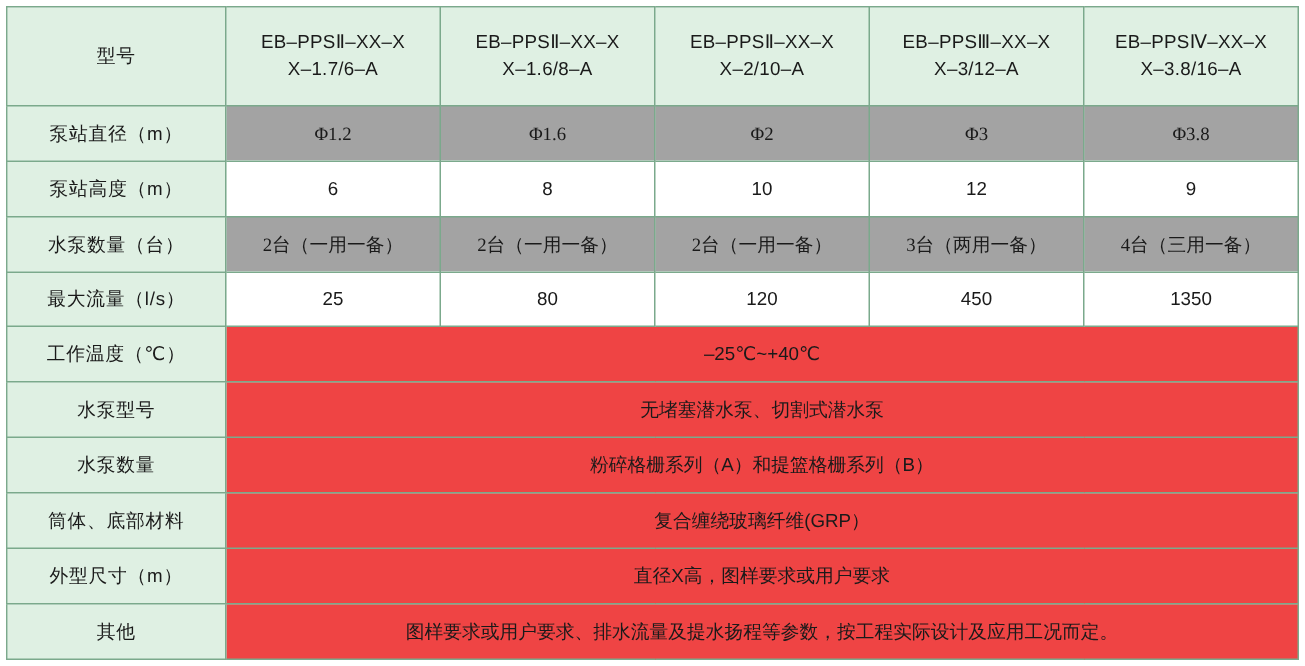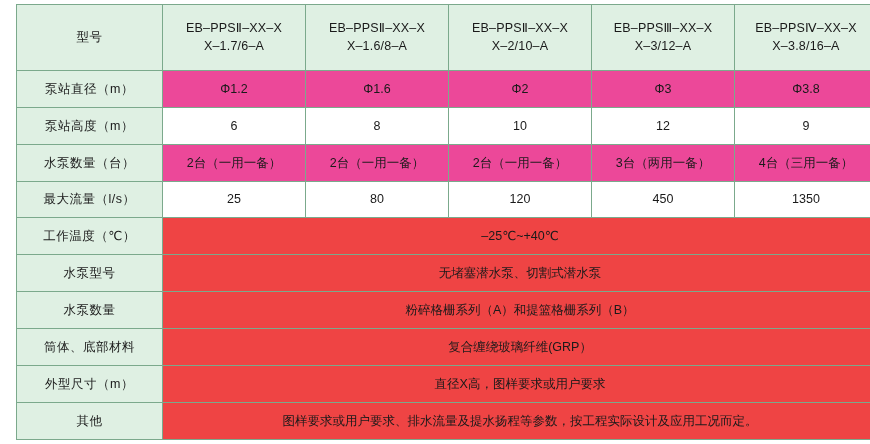--- a/index.html
+++ b/index.html
@@ -9,21 +9,21 @@
   }
   body {
     font-family: "Liberation Sans", "DejaVu Sans", sans-serif;
     color: #1a1a1a;
   }
   #sheet {
     width: 712px;
     height: 444px;
     position: relative;
     box-sizing: border-box;
-    padding: 4px 4px 4px 16px;
+    padding: 4px 4px 4px 4px;
   }
   table.spec {
     width: 862px;
     height: 436px;
     border-collapse: collapse;
     table-layout: fixed;
     border: 1px solid #7ba98c;
   }
   table.spec td {
     border: 1px solid #7ba98c;
@@ -39,21 +39,22 @@
     background: #dff0e3;
     font-size: 12.5px;
     letter-spacing: 0.5px;
   }
   td.headcell {
     background: #dff0e3;
     font-size: 12px;
     letter-spacing: 0.2px;
   }
   tr.tinted td.datacell {
-    background: #ec4899;
+    background: #a3a3a3;
+    font-family: Liberation Serif, serif;
   }
   tr.plain td.datacell {
     background: #ffffff;
   }
   td.datacell {
     font-size: 12.5px;
   }
   td.wide {
     background: #ef4444;
   }

